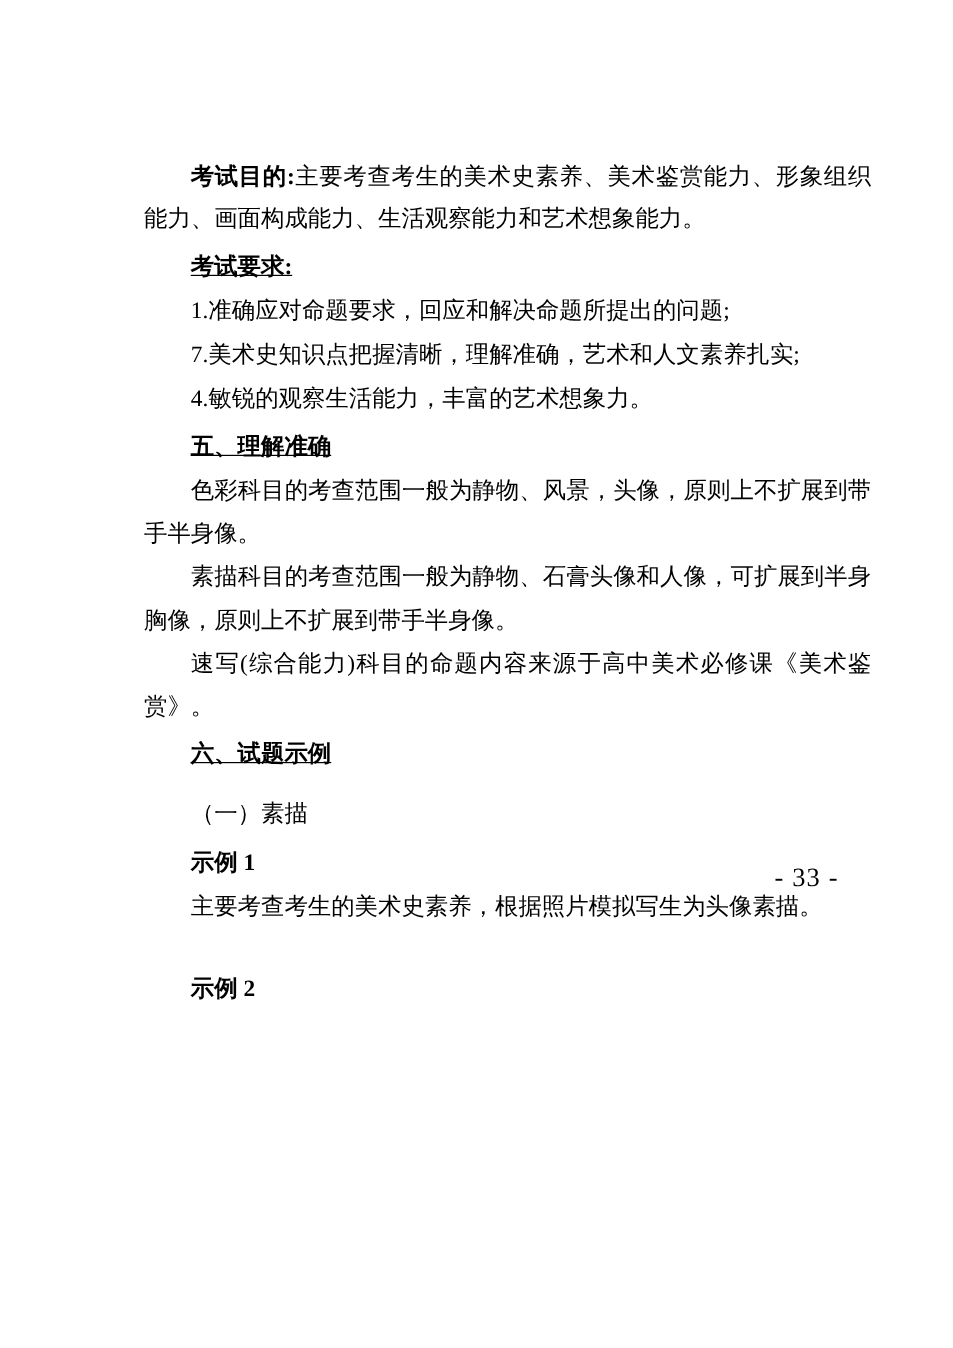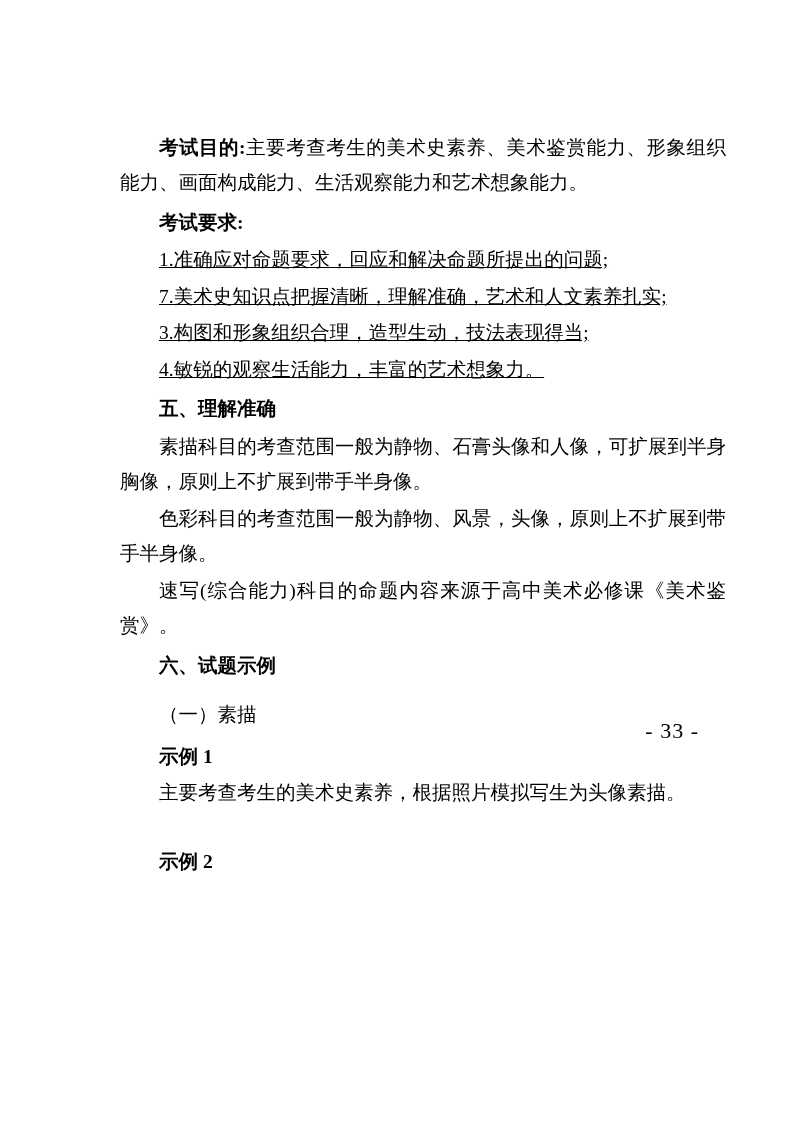--- a/index.html
+++ b/index.html
@@ -37,33 +37,33 @@
     text-indent: 2em;
   }
   .lead-bold {
     font-weight: bold;
   }
   .heading {
     font-weight: bold;
     text-indent: 2em;
     margin-top: 4px;
     margin-bottom: 2px;
+    text-decoration: underline;
   }
   .subheading {
     text-indent: 2em;
     margin-top: 14px;
   }
   .example-label {
     font-weight: bold;
     text-indent: 2em;
     margin-top: 6px;
   }
   .req-item {
     text-indent: 2em;
-    text-decoration: underline;
   }
   .spacer-md { height: 26px; }
   .page-number {
     position: absolute;
     right: 95px;
     bottom: 78px;
     font-size: 22px;
     letter-spacing: 1px;
     font-family: Liberation Serif, serif;
   }
@@ -73,27 +73,26 @@
 
 <div class="page">
   <div class="doc-body">
 
     <p class="para-indent"><span class="lead-bold">考试目的:</span><span>主要考查考生的美术史素养、美术鉴赏能力、形象组织能力、画面构成能力、生活观察能力和艺术想象能力。</span></p>
 
     <p class="heading">考试要求:</p>
 
     <p class="req-item">1.准确应对命题要求，回应和解决命题所提出的问题;</p>
     <p class="req-item">7.美术史知识点把握清晰，理解准确，艺术和人文素养扎实;</p>
-    <p class="req-item">3.构图和形象组织合理，造型生动，技法表现得当;</p>
     <p class="req-item">4.敏锐的观察生活能力，丰富的艺术想象力。</p>
 
     <p class="heading">五、理解准确</p>
 
+    <p class="para-indent">色彩科目的考查范围一般为静物、风景，头像，原则上不扩展到带手半身像。</p>
     <p class="para-indent">素描科目的考查范围一般为静物、石膏头像和人像，可扩展到半身胸像，原则上不扩展到带手半身像。</p>
-    <p class="para-indent">色彩科目的考查范围一般为静物、风景，头像，原则上不扩展到带手半身像。</p>
     <p class="para-indent">速写(综合能力)科目的命题内容来源于高中美术必修课《美术鉴赏》。</p>
 
     <p class="heading">六、试题示例</p>
 
     <p class="subheading">（一）素描</p>
 
     <p class="example-label">示例 1</p>
     <p class="para-indent">主要考查考生的美术史素养，根据照片模拟写生为头像素描。</p>
 
     <div class="spacer-md"></div>

